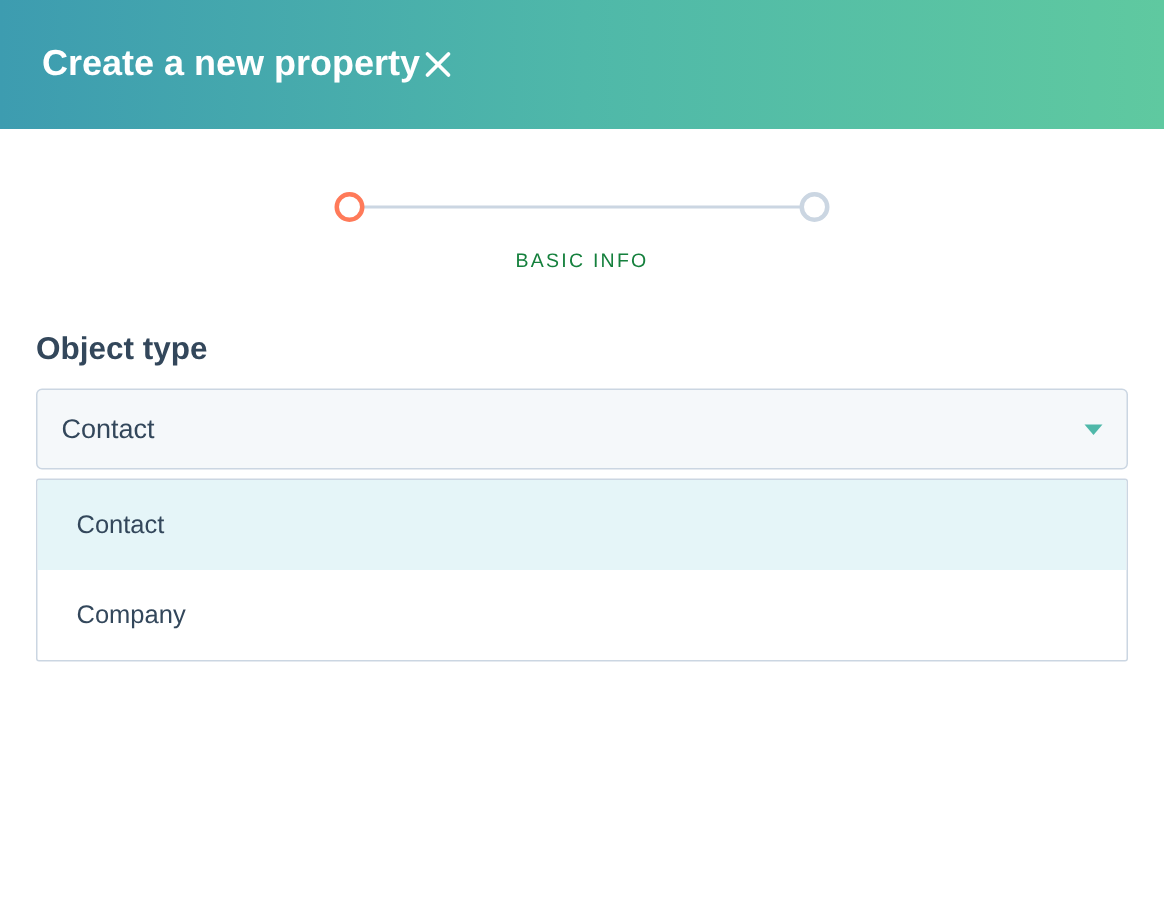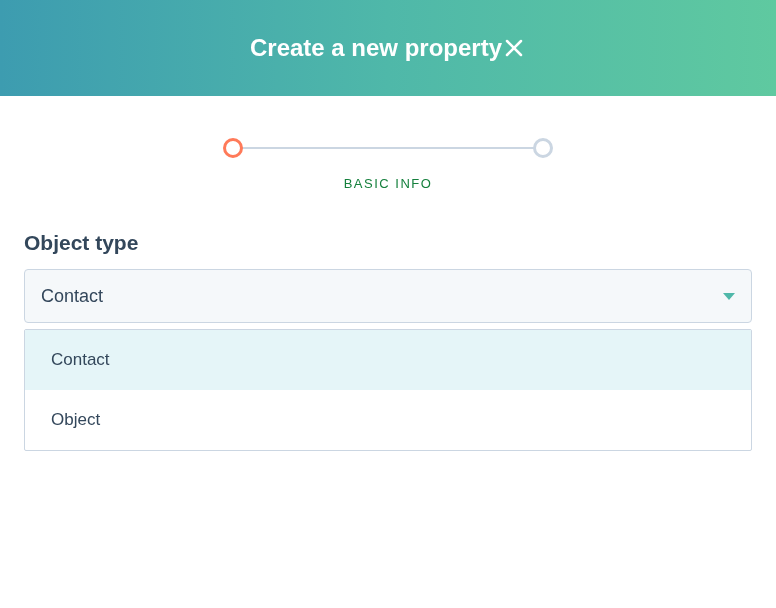--- a/index.html
+++ b/index.html
@@ -12,22 +12,22 @@
       background: #ffffff;
       width: 776px;
       height: 608px;
       overflow: hidden;
     }
     .header {
       background: linear-gradient(90deg, #3d9cb0 0%, #4fb8a9 50%, #5fc9a0 100%);
       padding: 32px 28px;
       display: flex;
       align-items: center;
-      justify-content: center;
-      height: 96px;
+      justify-content: flex-start;
+      height: 86px;
     }
     .header-title {
       color: #ffffff;
       font-size: 24px;
       font-weight: 600;
     }
     .close-icon {
       color: #ffffff;
       cursor: pointer;
       display: flex;
@@ -159,15 +159,15 @@
 <div class="form-section">
   <label class="field-label">Object type</label>
 
   <div class="select-box">
     <span class="select-value">Contact</span>
     <span class="select-caret"></span>
   </div>
 
   <div class="dropdown">
     <div class="dropdown-option highlighted">Contact</div>
-    <div class="dropdown-option">Object</div>
+    <div class="dropdown-option">Company</div>
   </div>
 </div>
 
 </body></html>

